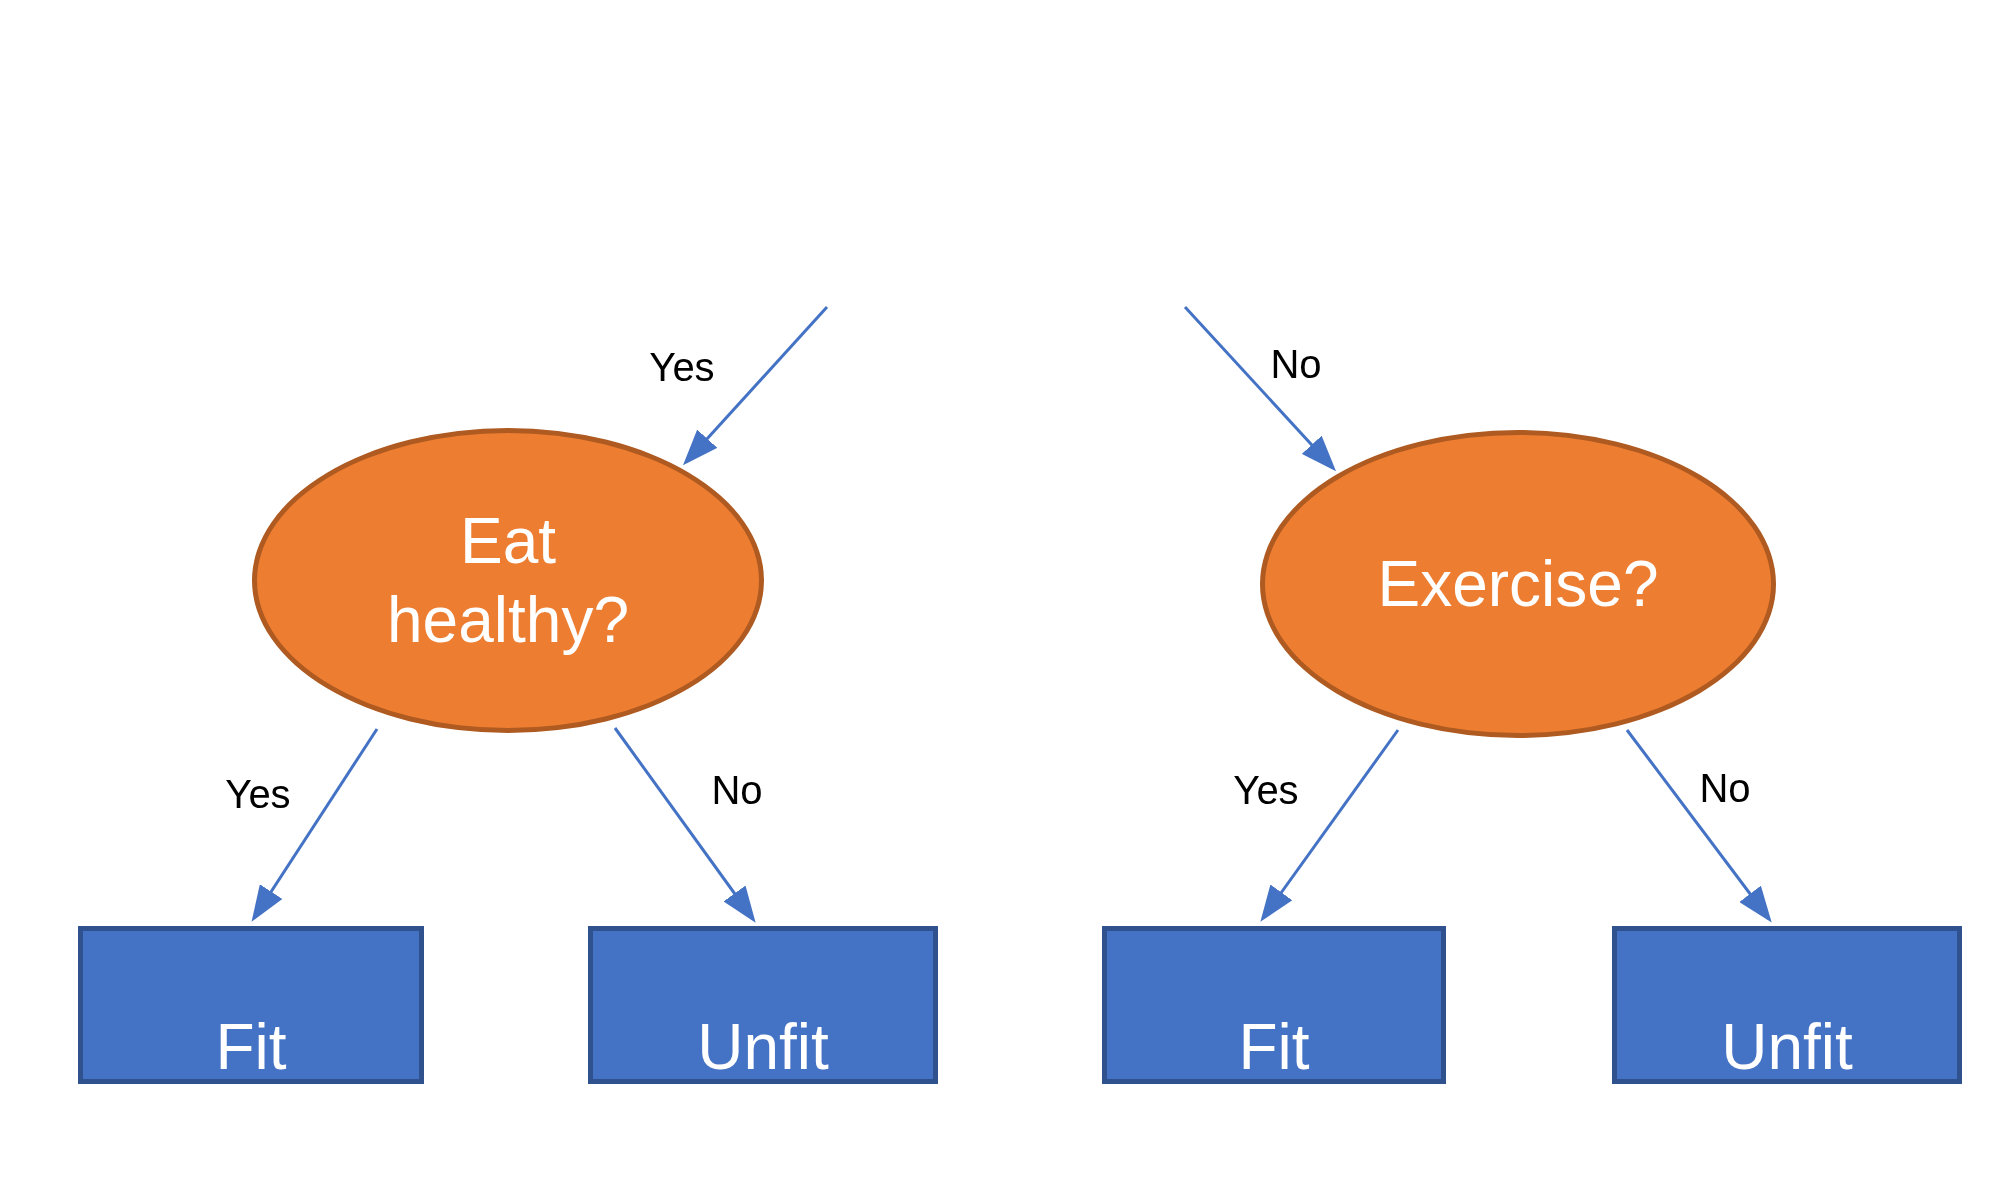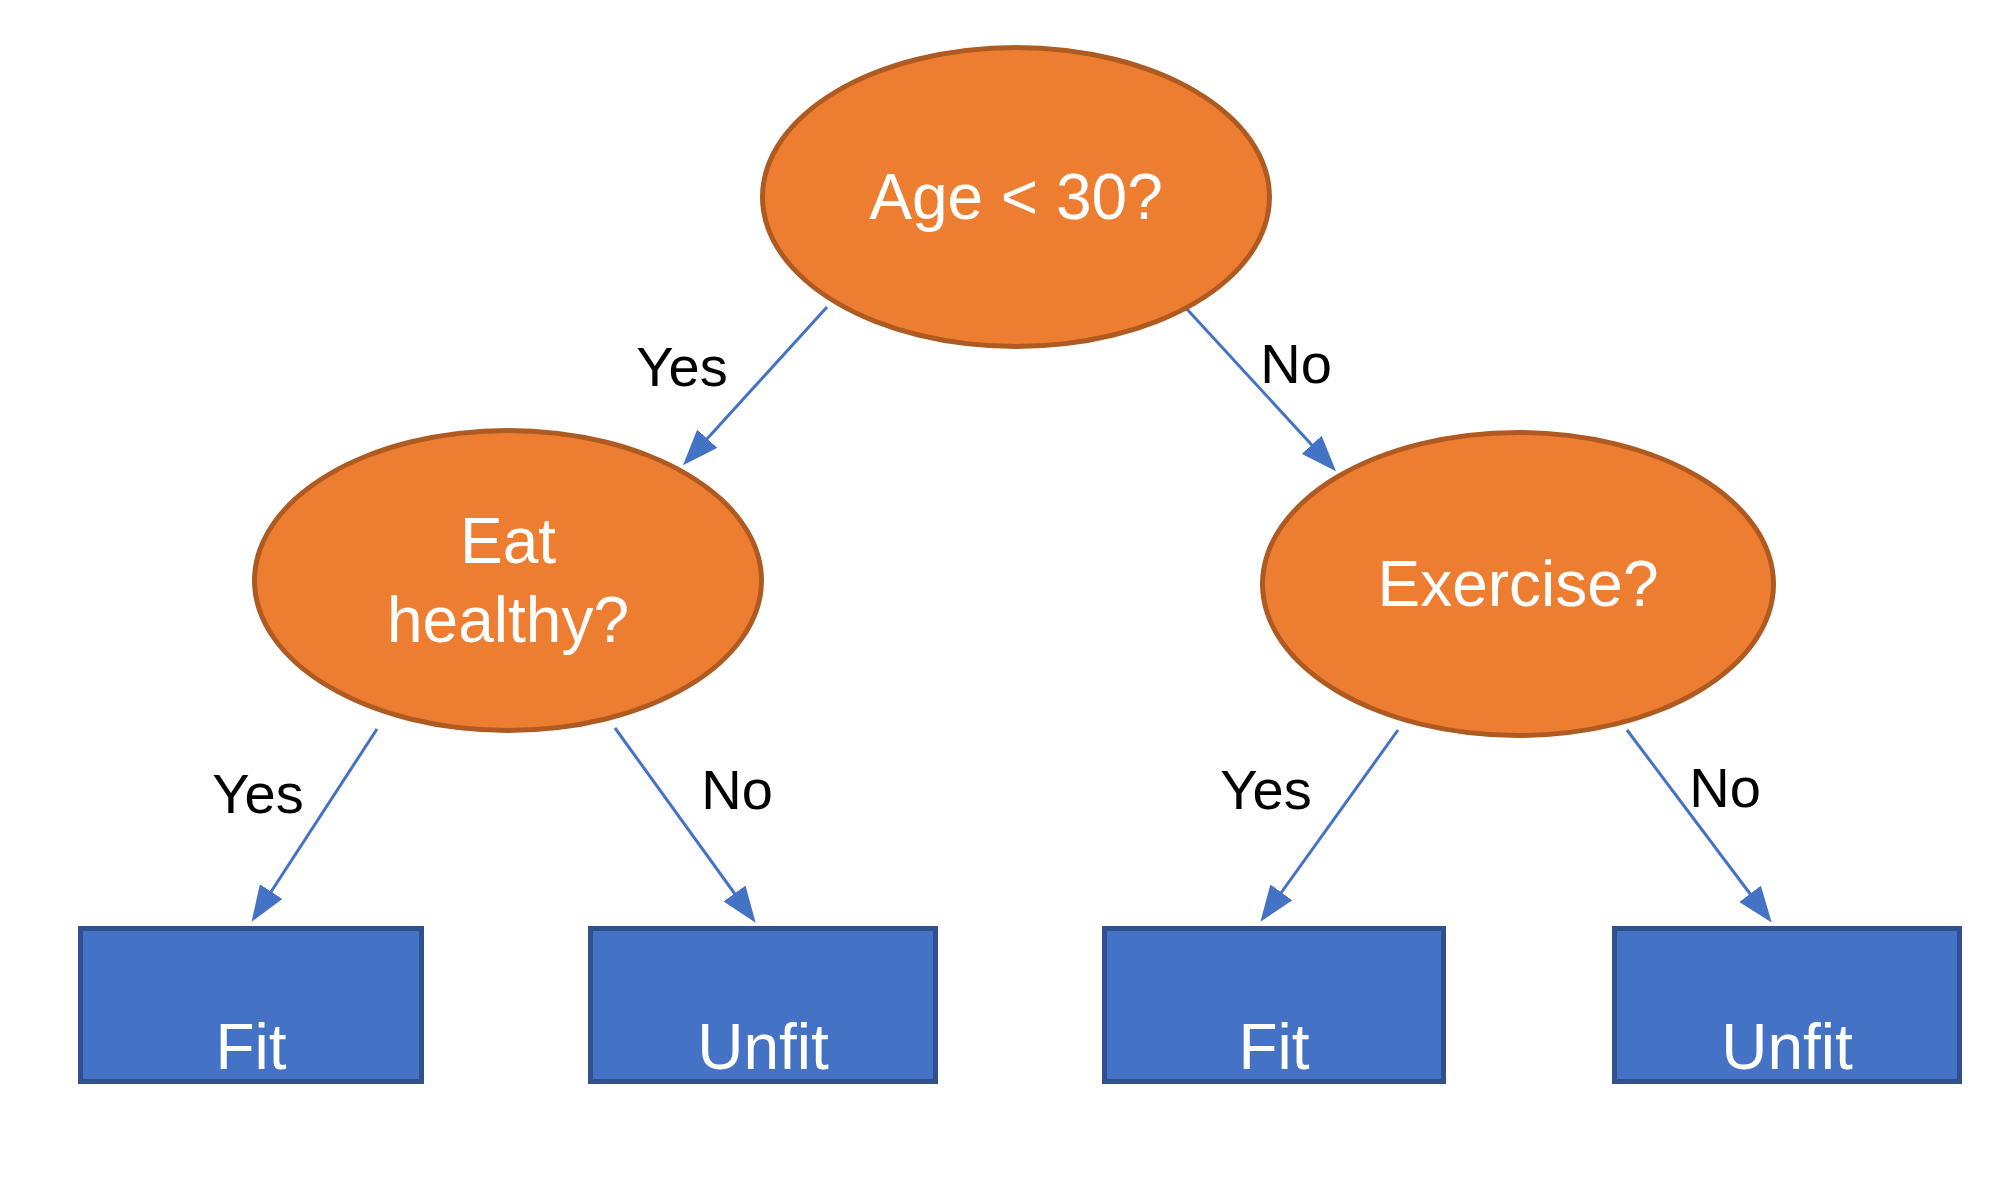--- a/index.html
+++ b/index.html
@@ -51,21 +51,21 @@
   }
   .leaf .leaf-label {
     color: var(--leaf-text, #ffffff);
     font-size: 64px;
     line-height: 1;
   }
   .edge-label {
     position: absolute;
     transform: translate(-50%, -50%);
     color: var(--edge-label-text, #000000);
-    font-size: 56px;
+    font-size: 40px;
     line-height: 1;
     white-space: nowrap;
   }
 </style>
 </head>
 <body>
 
 <div class="canvas">
 
   <svg class="edges-layer" width="2000" height="1177" viewBox="0 0 2000 1177" xmlns="http://www.w3.org/2000/svg">
@@ -77,23 +77,20 @@
     <g class="edge-strokes">
       <line x1="827" y1="307" x2="686" y2="462" stroke-width="3" marker-end="url(#arrowhead)" stroke="#4472C4"></line>
       <line x1="1185" y1="307" x2="1333" y2="468" stroke-width="3" marker-end="url(#arrowhead)" stroke="#4472C4"></line>
       <line x1="377" y1="729" x2="254" y2="918" stroke-width="3" marker-end="url(#arrowhead)" stroke="#4472C4"></line>
       <line x1="615" y1="728" x2="753" y2="919" stroke-width="3" marker-end="url(#arrowhead)" stroke="#4472C4"></line>
       <line x1="1398" y1="730" x2="1263" y2="918" stroke-width="3" marker-end="url(#arrowhead)" stroke="#4472C4"></line>
       <line x1="1627" y1="730" x2="1769" y2="919" stroke-width="3" marker-end="url(#arrowhead)" stroke="#4472C4"></line>
     </g>
   </svg>
 
-  <div class="node" style="left:760px; top:45px; width:512px; height:304px;">
-    <span class="node-label">Age &lt; 30?</span>
-  </div>
 
   <div class="node" style="left:1260px; top:430px; width:516px; height:308px;">
     <span class="node-label">Exercise?</span>
   </div>
 
   <div class="node" style="left:252px; top:428px; width:512px; height:305px;">
     <span class="node-label">Eat healthy?</span>
   </div>
 
   <div class="leaf" style="left:78px; top:926px; width:346px; height:158px;">

